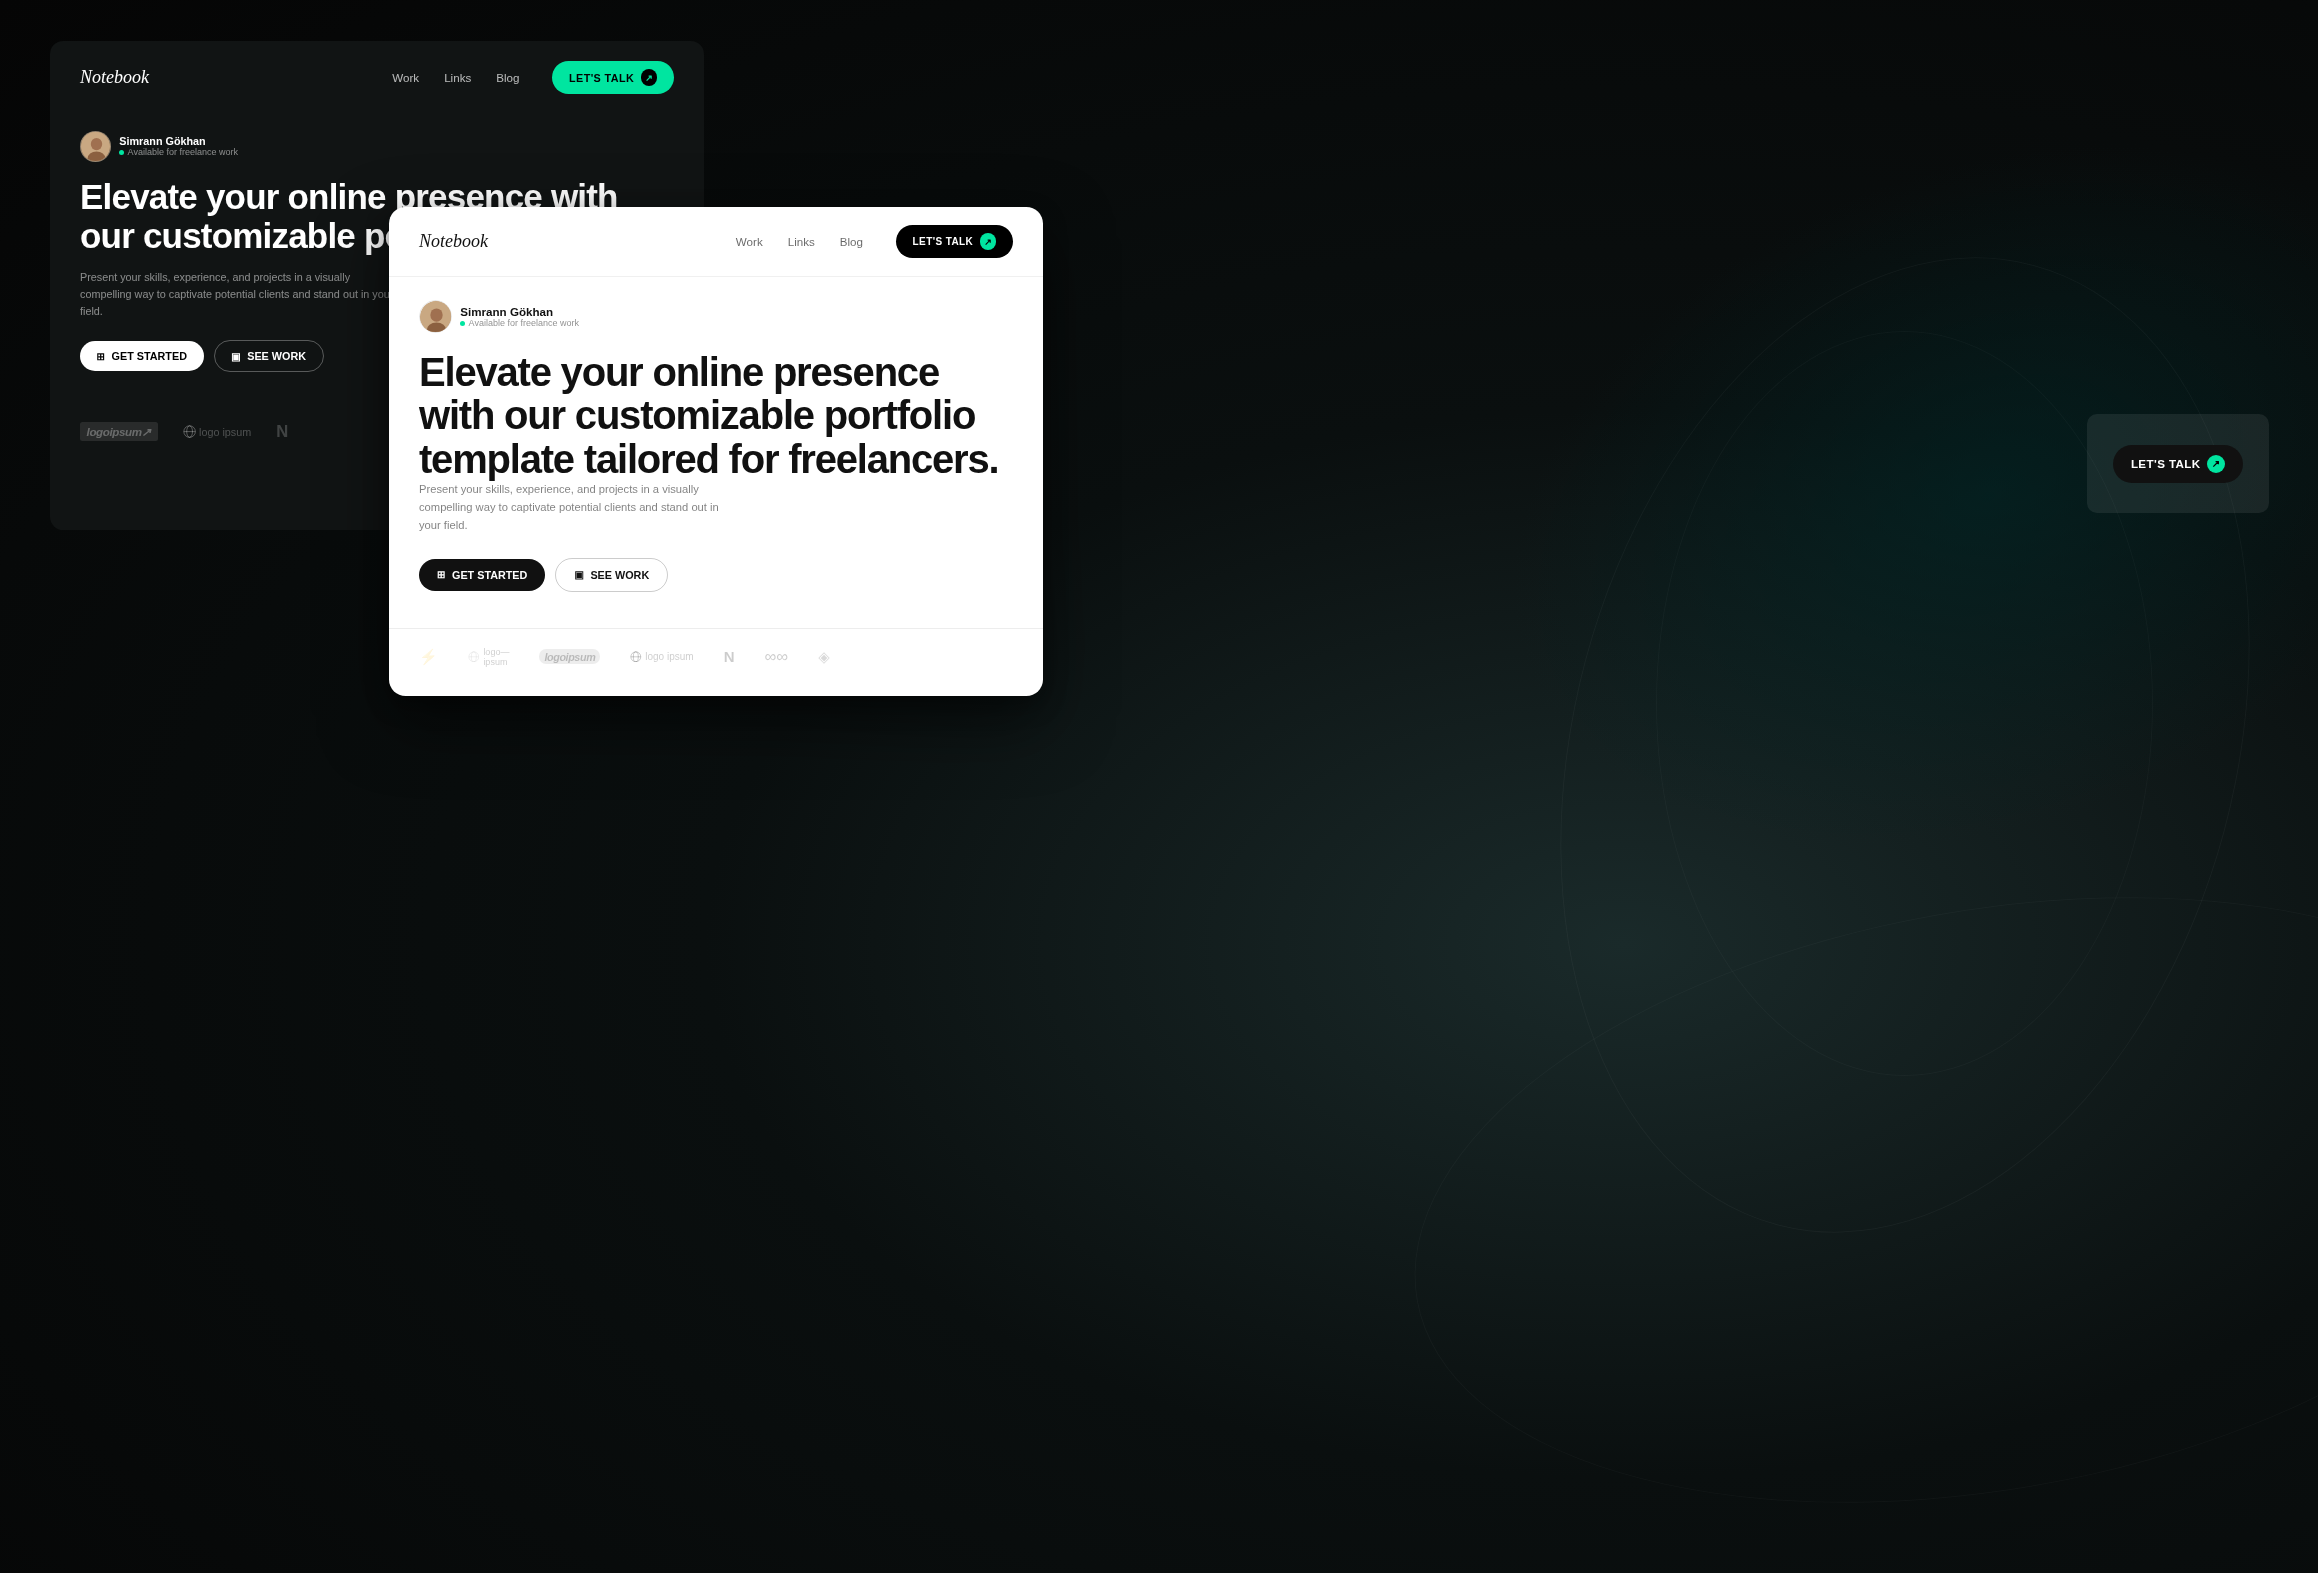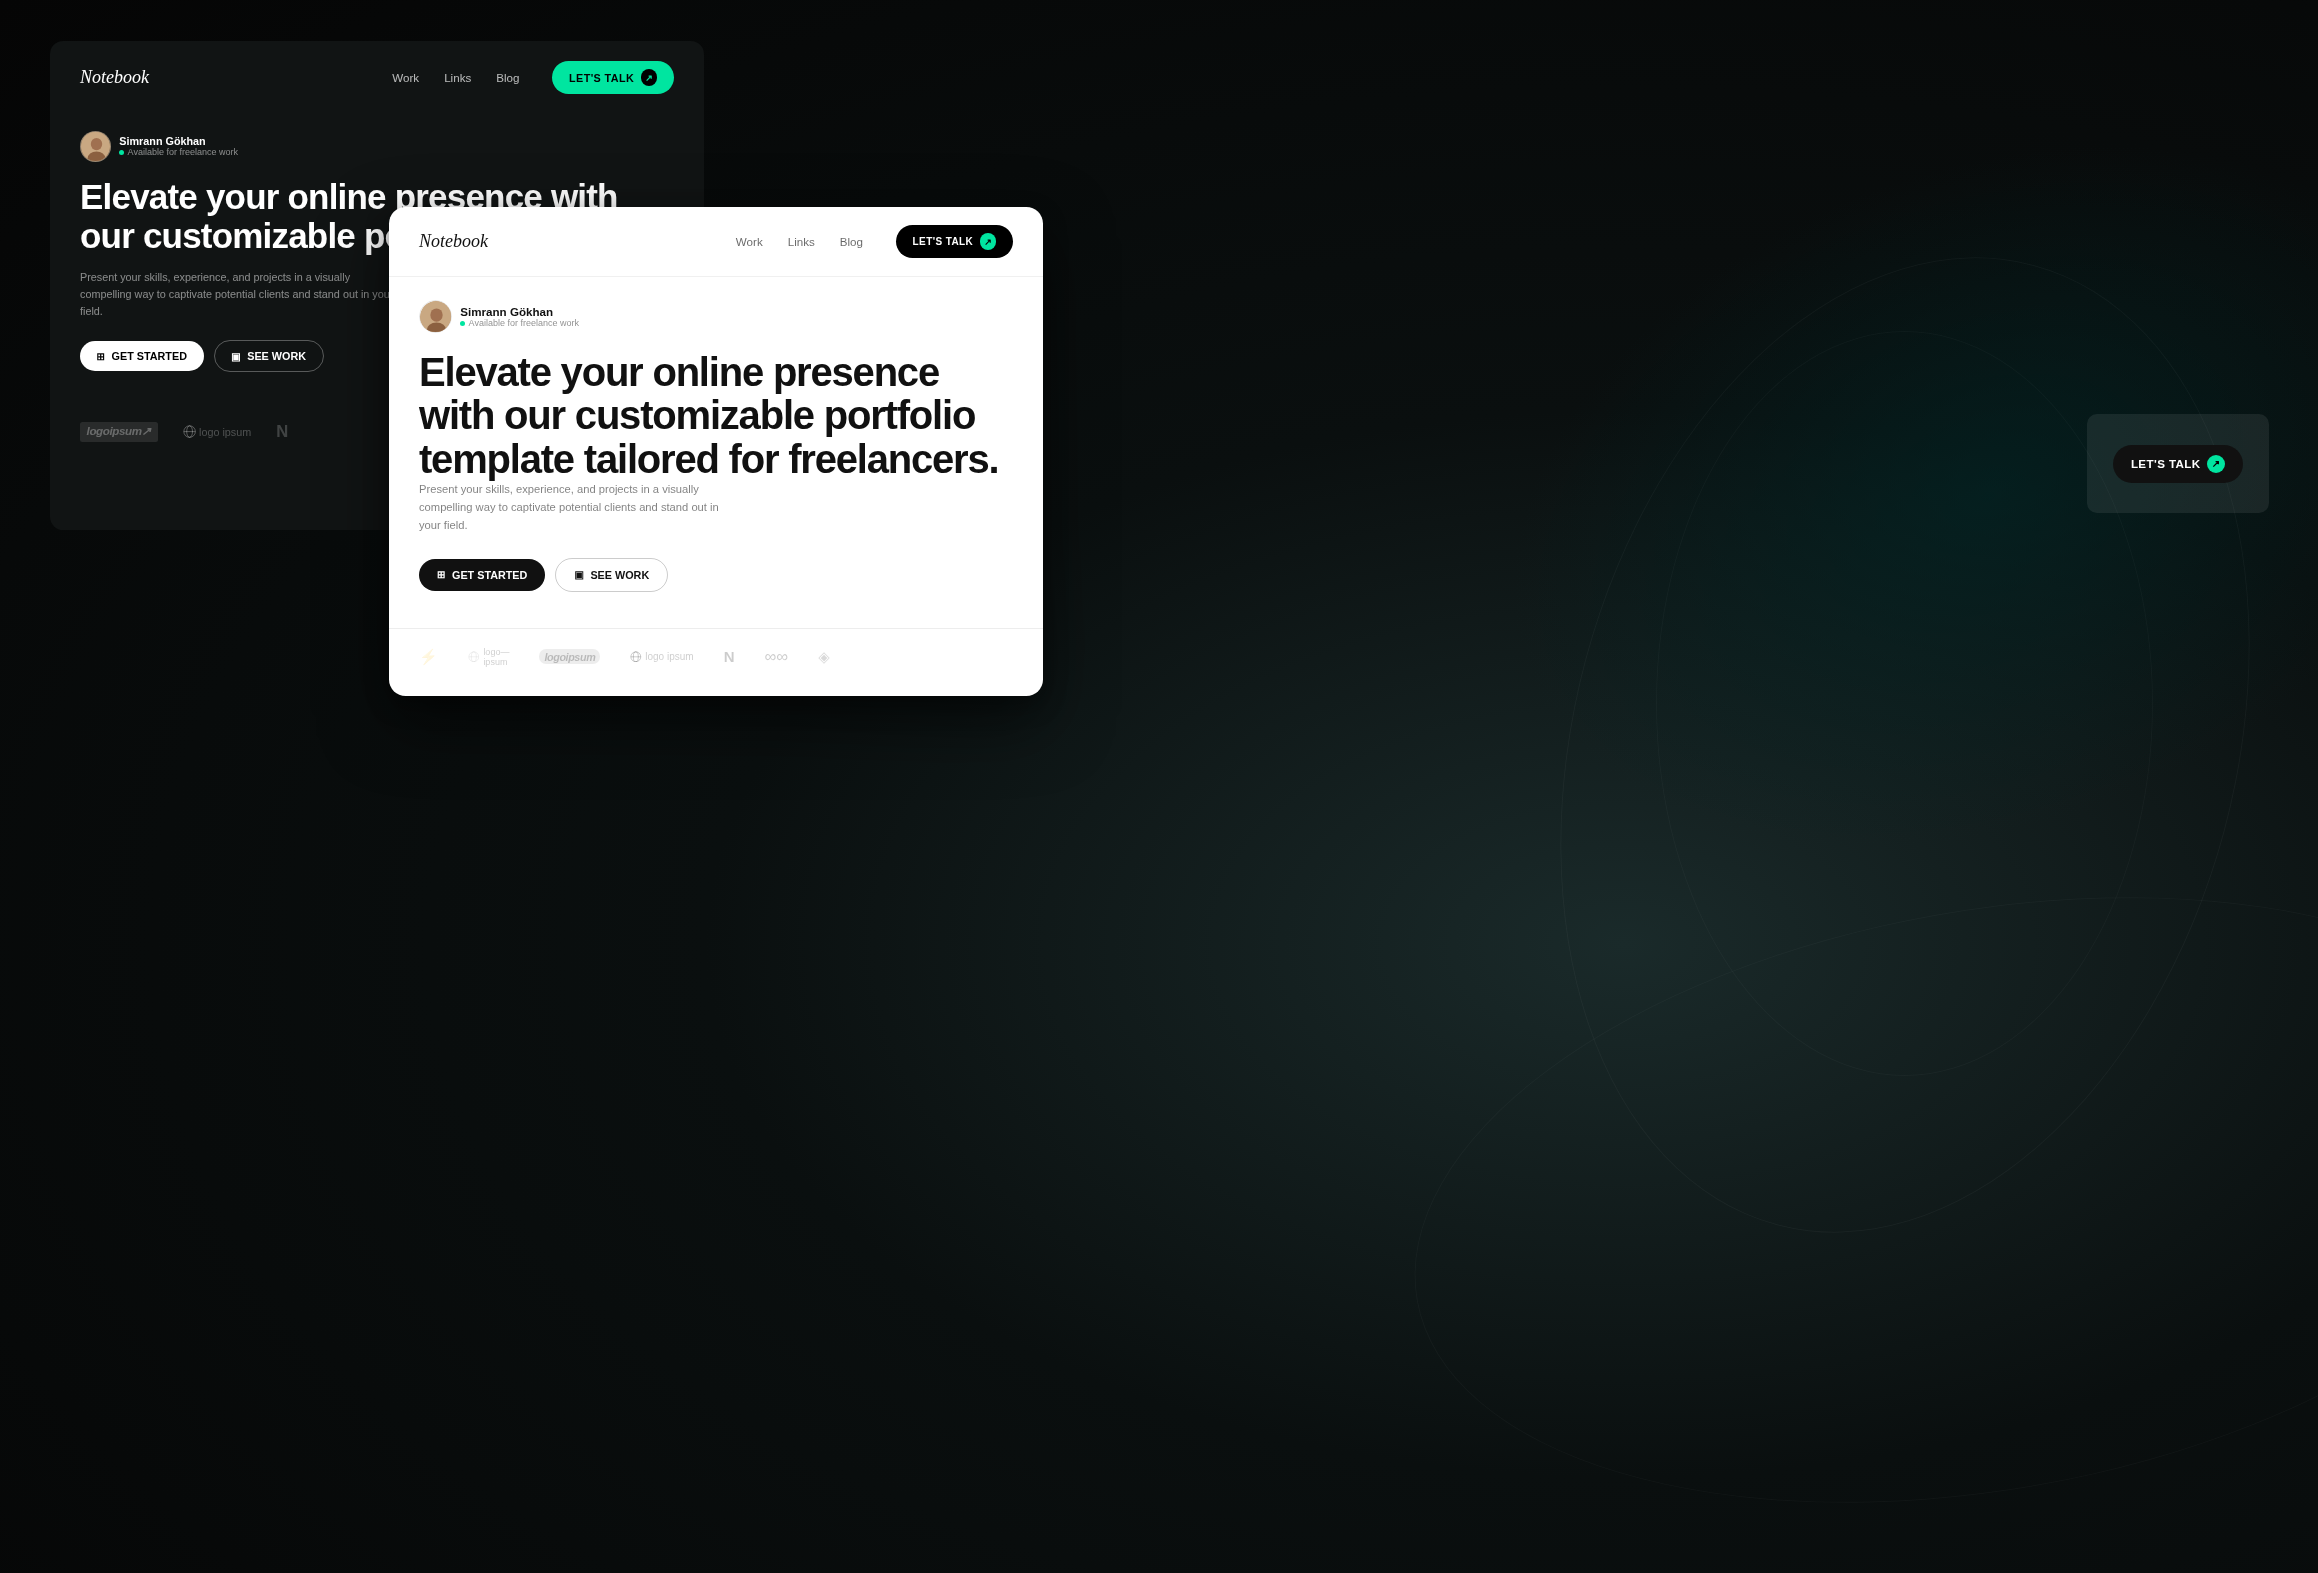--- a/index.html
+++ b/index.html
@@ -236,20 +236,21 @@
       font-weight: 600;
       display: flex;
       align-items: center;
       gap: 6.6px;
       cursor: pointer;
     }
 
     .dark-logos-row {
       display: flex;
       gap: 25px;
+      align-items: center;
       padding: 0 30px;
     }
 
     
     .light-card {
       position: absolute;
       left: 389px;
       top: 207px;
       width: 654px;
       height: 489px;

